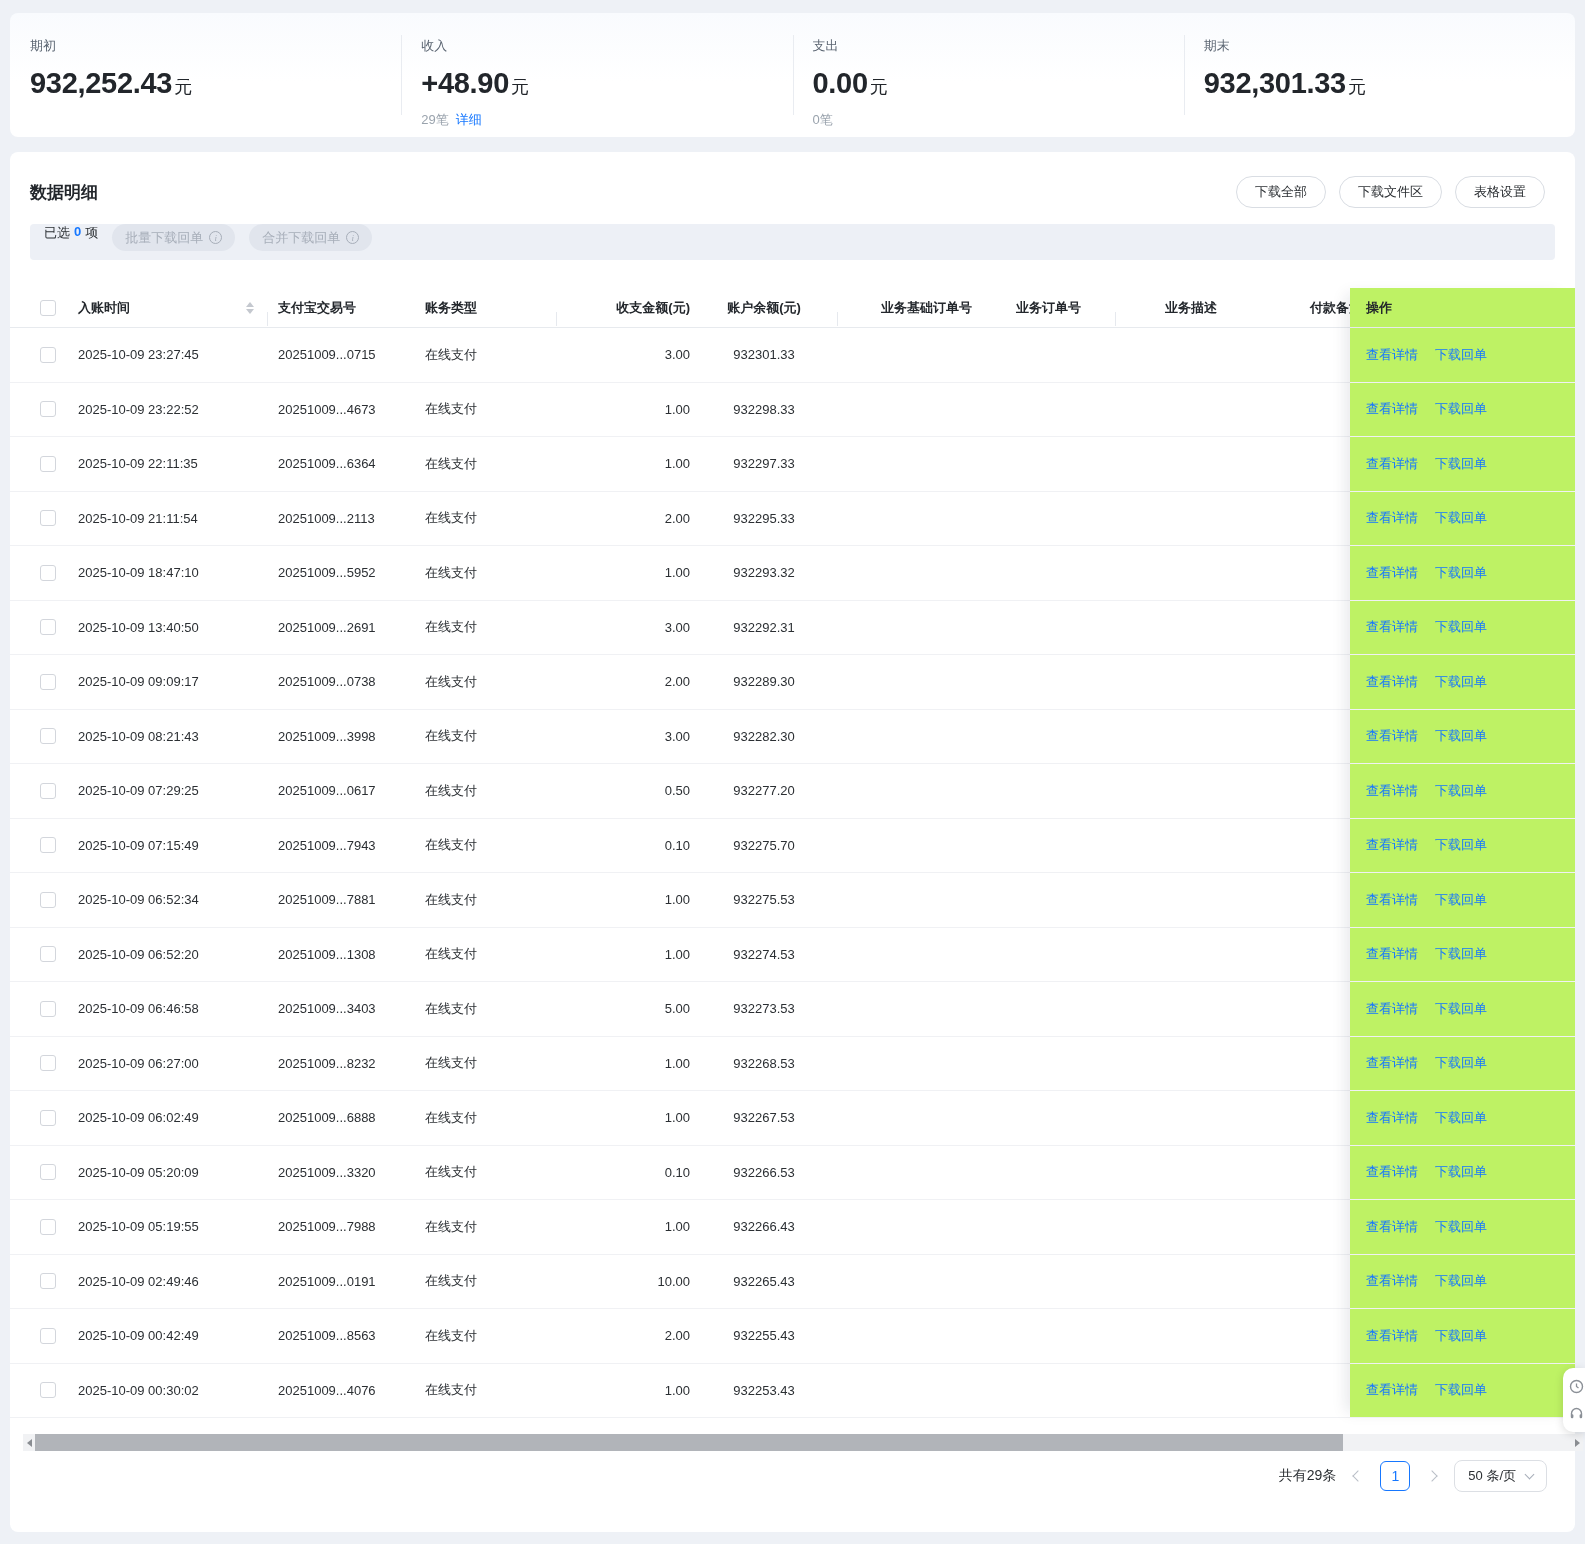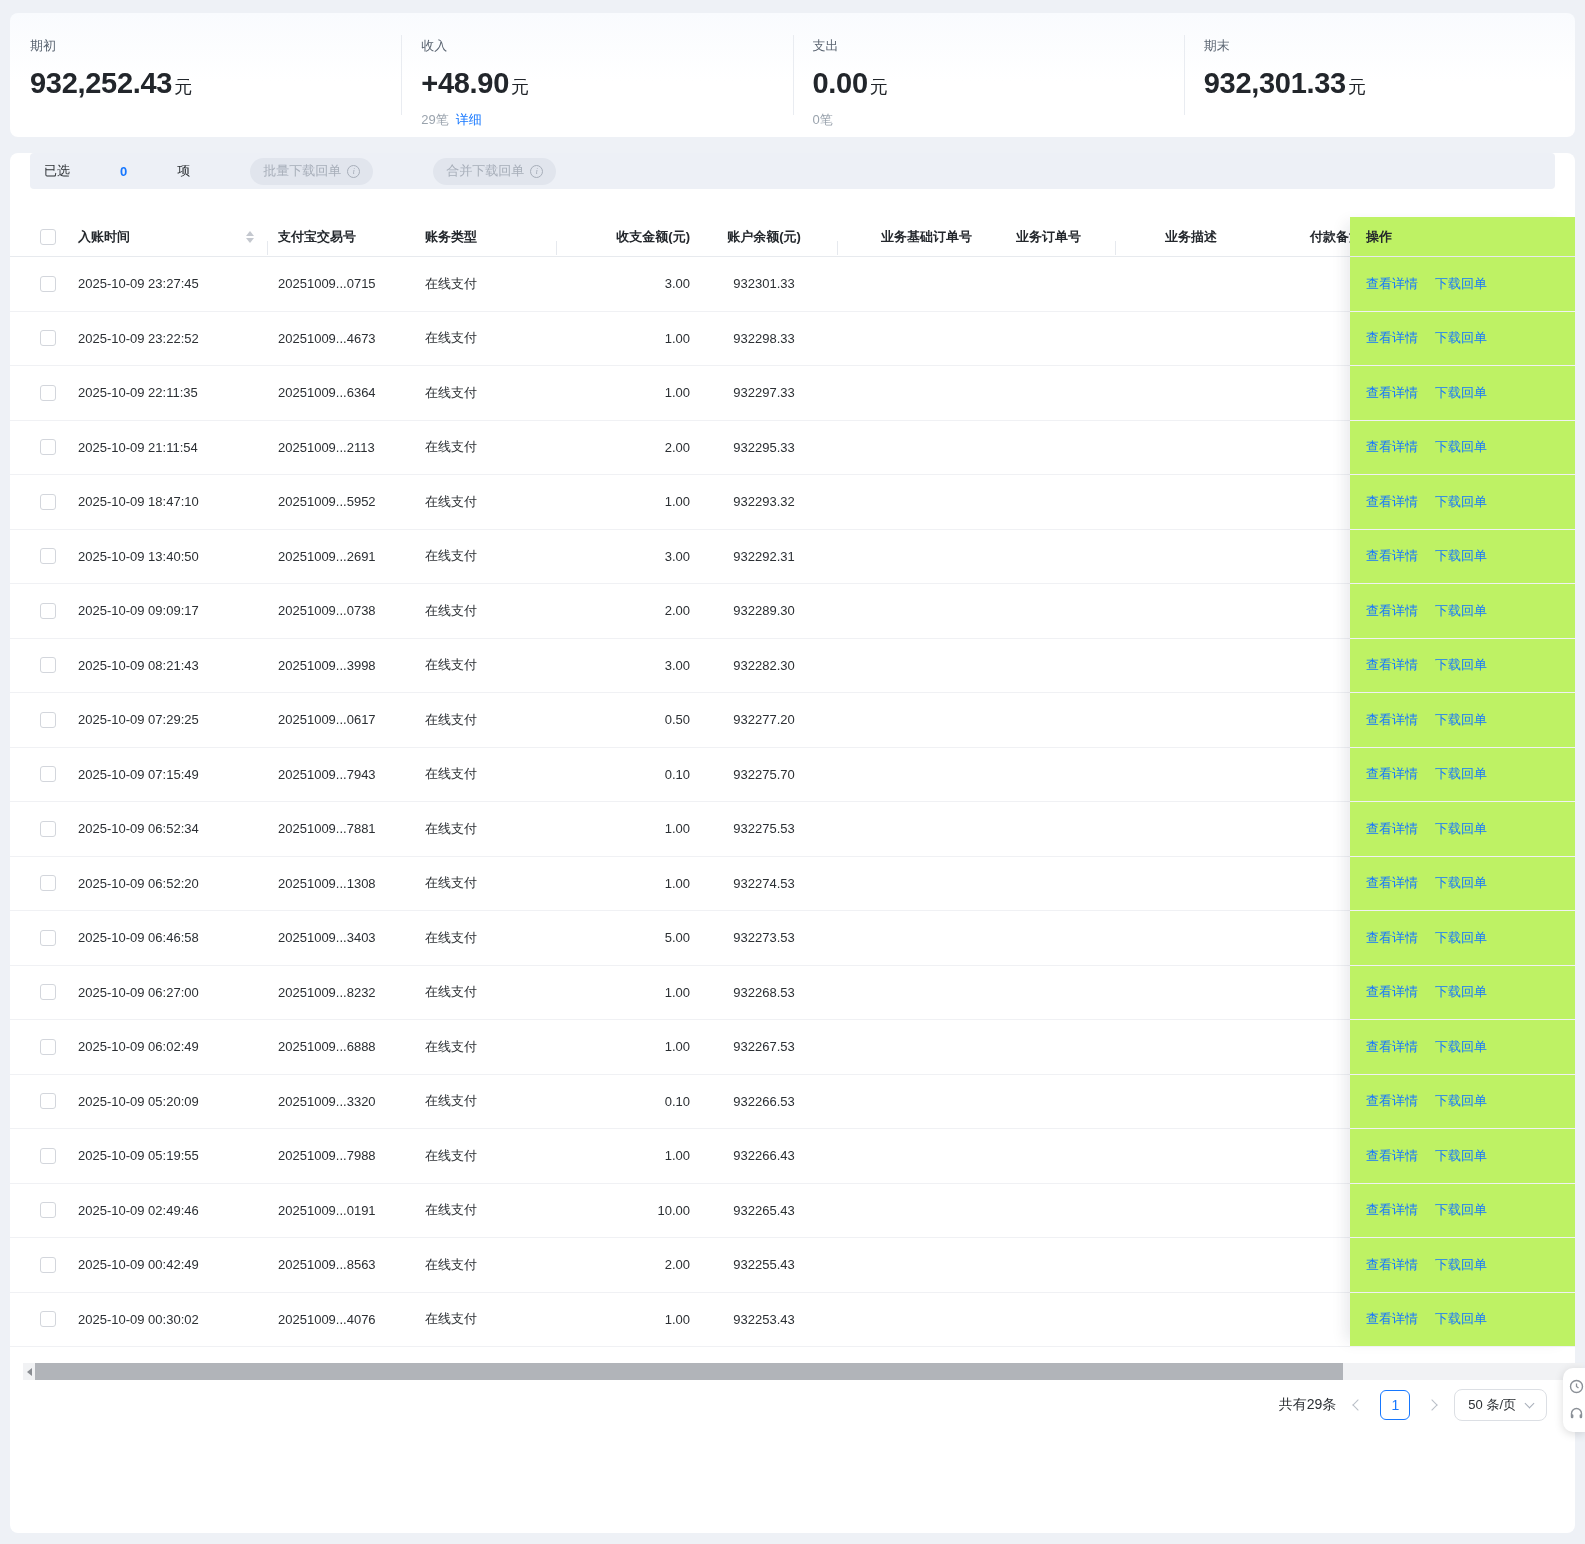--- a/index.html
+++ b/index.html
@@ -34,21 +34,21 @@
   .panel-title { font-size:17px; font-weight:bold; color:#22262b; }
   .head-btns { margin-left:auto; display:flex; gap:13px; }
   .pill-btn {
     height:32px; padding:0 18px; background:#fff;
     border:1px solid #d9dde3; border-radius:16px;
     font-size:13px; color:#2b2f33; display:flex; align-items:center; cursor:pointer;
   }
   
   .sel-bar {
     margin:16px 20px 0 20px; height:36px; background:#edf0f6; border-radius:4px;
-    display:flex; align-items:center; padding-left:14px; font-size:13px;gap:46px;
+    display:flex; align-items:flex-start; padding-left:14px; font-size:13px;
   }
   .sel-count { color:#1677ff; font-weight:bold; margin:0 4px; }
   .sel-pill {
     margin-left:14px; height:27px; padding:0 13px; border-radius:14px;
     background:#e1e5ed; color:#a7aeb9; display:flex; align-items:center; gap:6px; cursor:default;
   }
   .info-ic {
     width:13px; height:13px; border:1px solid #a7aeb9; border-radius:50%;
     font:italic 9px "Liberation Serif", serif; color:#a7aeb9;
     display:flex; align-items:center; justify-content:center;
@@ -148,20 +148,28 @@
     <div class="sum-value"><span>0.00</span><span class="sum-unit">元</span></div>
     <div class="sum-sub"><span>0笔</span></div>
   </div>
   <div class="sum-col">
     <div class="sum-label">期末</div>
     <div class="sum-value"><span>932,301.33</span><span class="sum-unit">元</span></div>
   </div>
 </div>
 
 <div class="panel">
+  <div class="panel-head">
+    <div class="panel-title">数据明细</div>
+    <div class="head-btns">
+      <div class="pill-btn">下载全部</div>
+      <div class="pill-btn">下载文件区</div>
+      <div class="pill-btn">表格设置</div>
+    </div>
+  </div>
 
   <div class="sel-bar">
     <span>已选</span>
     <span class="sel-count">0</span>
     <span>项</span>
     <div class="sel-pill">
       <span>批量下载回单</span>
       <span class="info-ic">i</span>
     </div>
     <div class="sel-pill">

